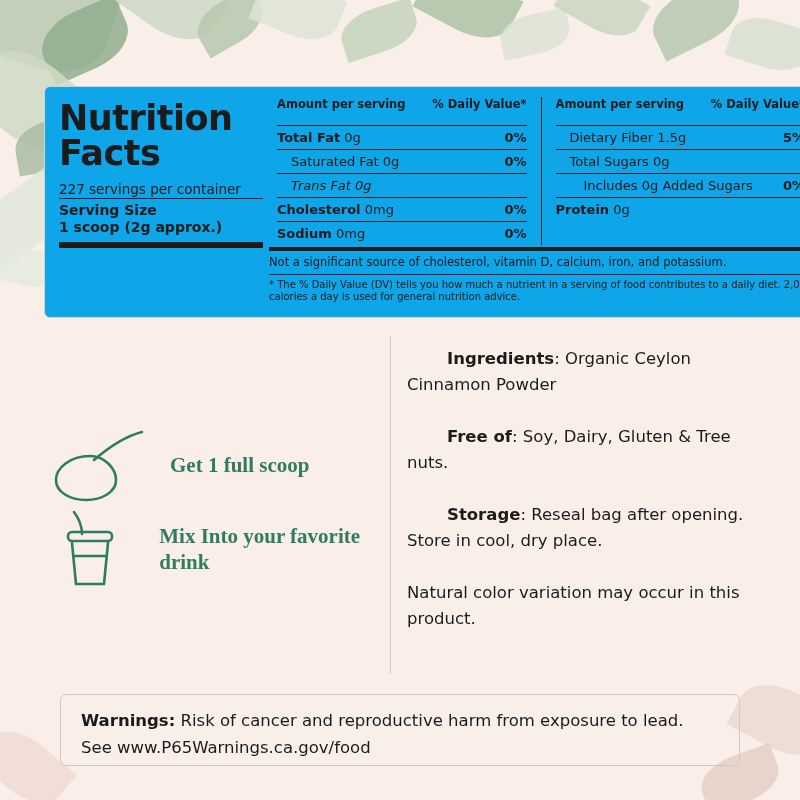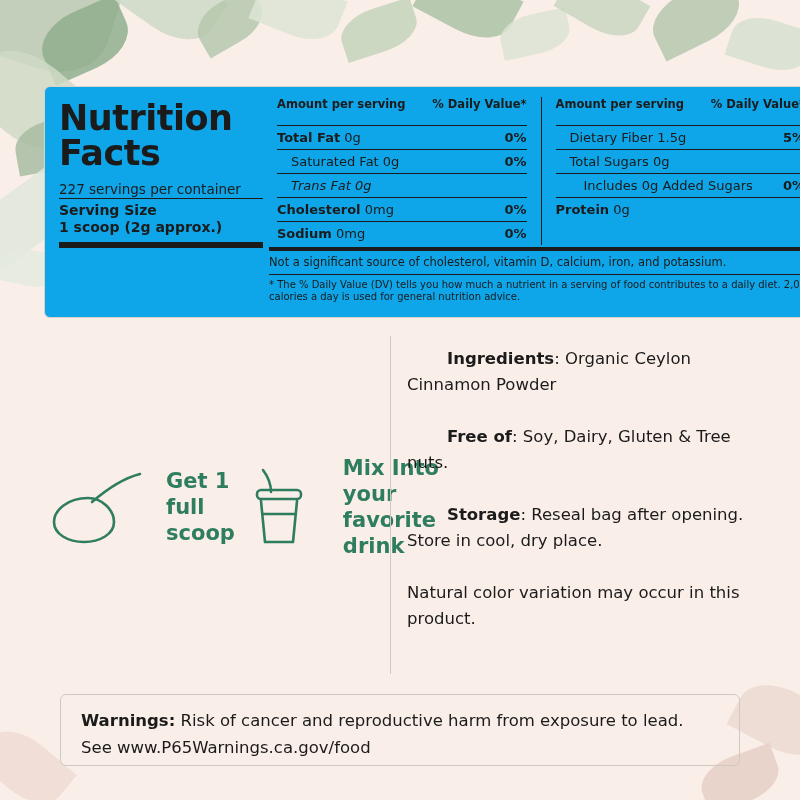--- a/index.html
+++ b/index.html
@@ -78,21 +78,21 @@
   }
   .nf-rightwrap { flex:1; display:flex; flex-direction:column; }
   .nf-cols { display:flex; }
   .nf-divider { width:1px; background:#1b1b1b; margin:0 6px; }
 
   
   .mid-sec {
     position:absolute; left:44px; top:330px; width:712px; height:350px;
     display:flex;
   }
-  .mid-left { width:346px; display:flex; flex-direction:row; justify-content:space-between; padding-top:4px;}
+  .mid-left { width:346px; display:flex; flex-direction:column; justify-content:center; padding-top:4px;font-family:Liberation Serif, serif;}
   .vline { width:1px; background:#cfc9c3; margin:6px 16px 6px 0; }
   .mid-right { flex:1; padding-top:16px; }
 
   .step { display:flex; align-items:center; gap:18px; }
   .step-icon { width:108px; height:84px; display:flex; align-items:center; justify-content:center; }
   .step-text {
     font-size:21px; font-weight:bold; color:#2f7d5f; line-height:26px;
   }
   .info-p {
     font-size:16.5px; color:#1b1b1b; line-height:26px; margin:0 0 26px 0;

